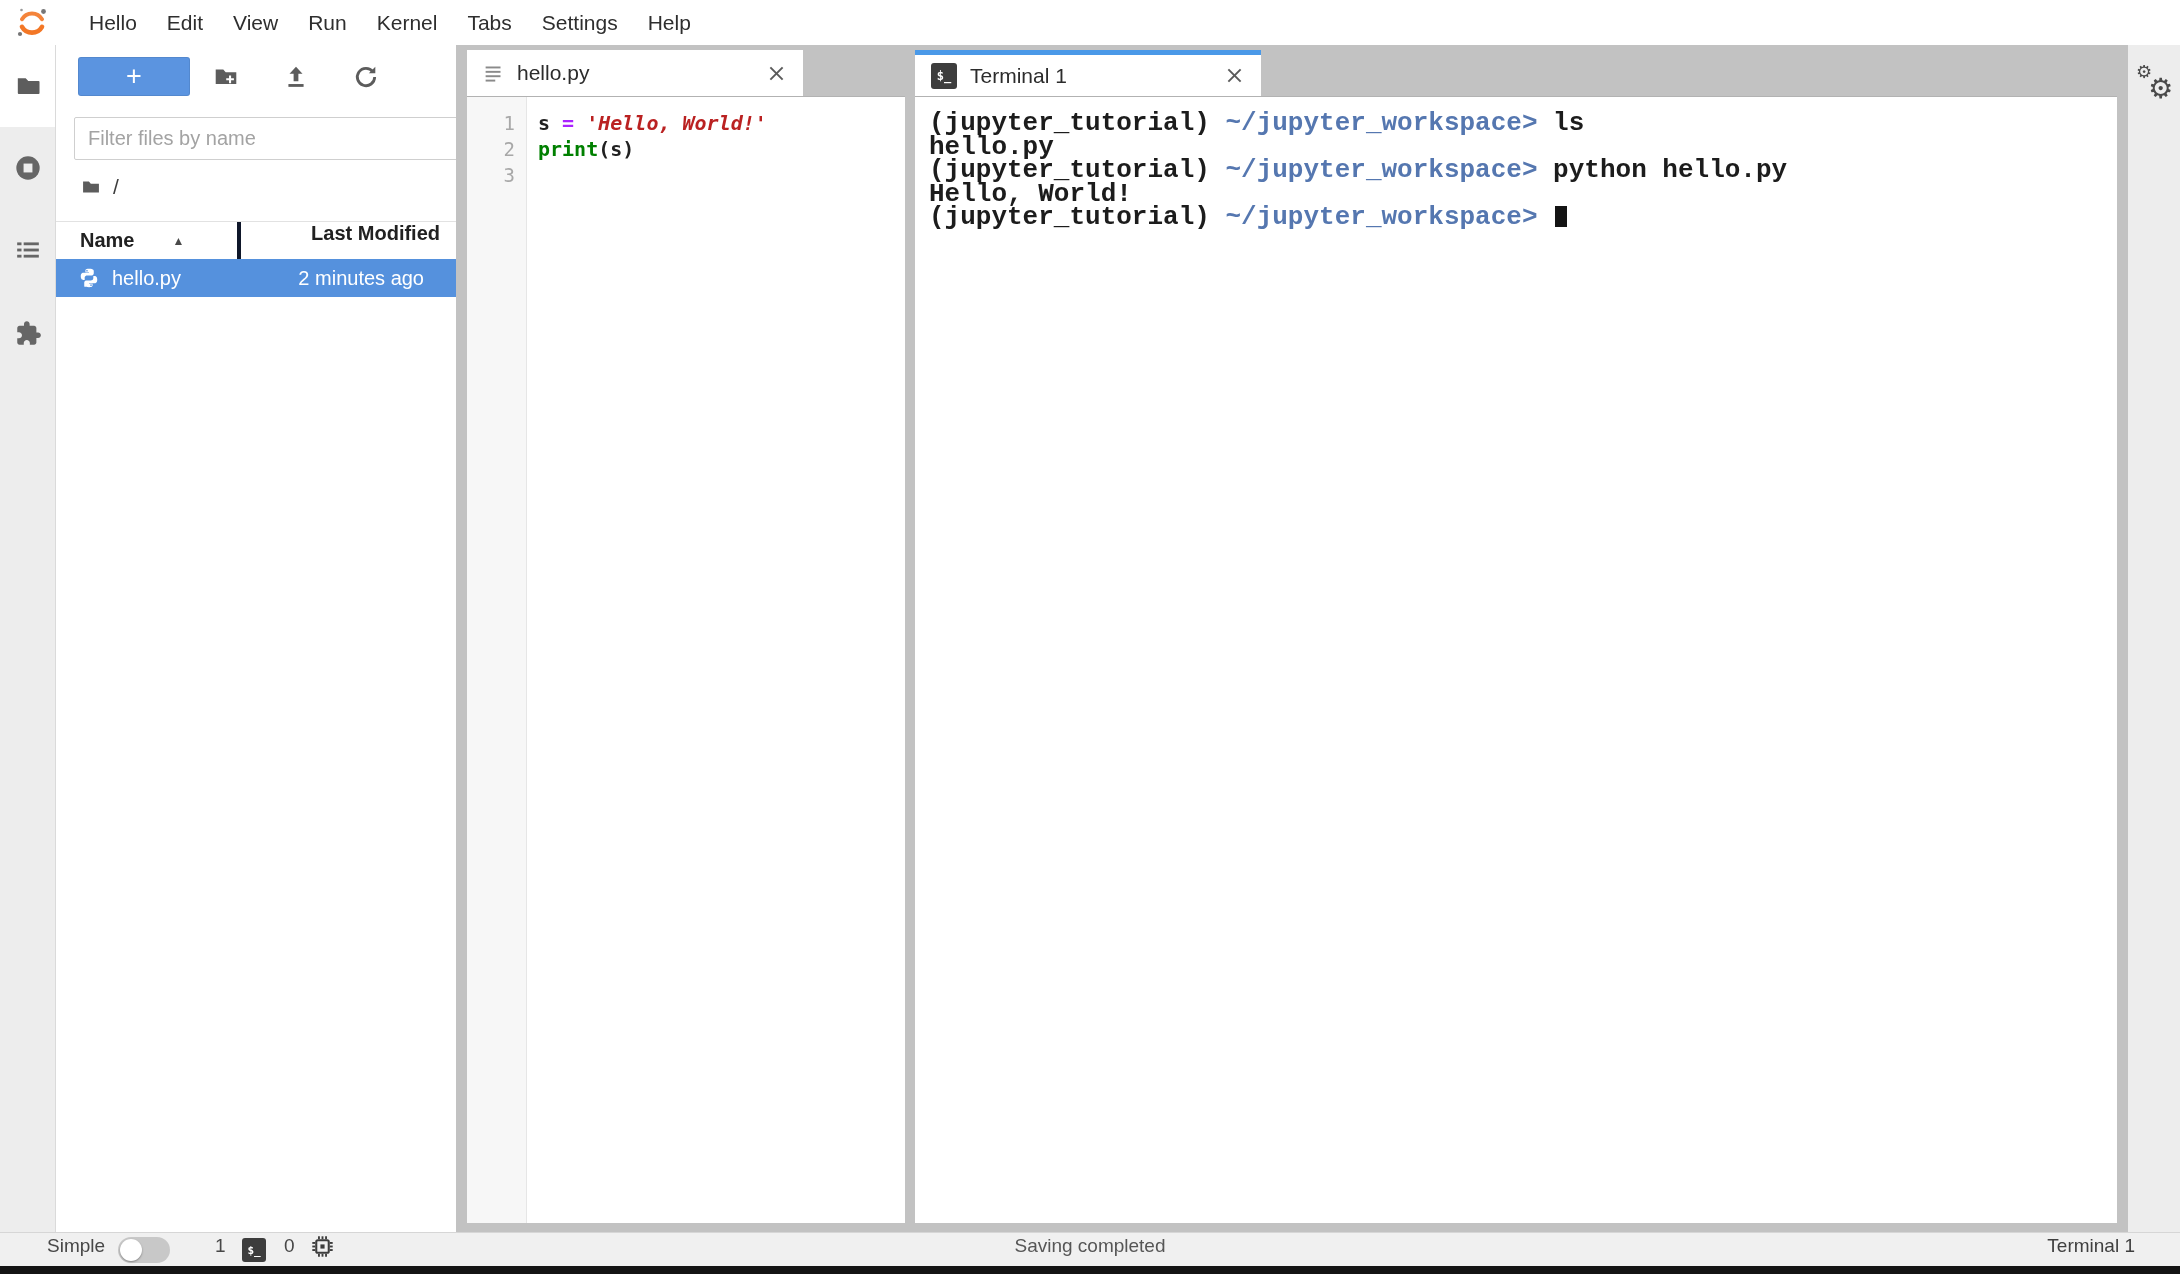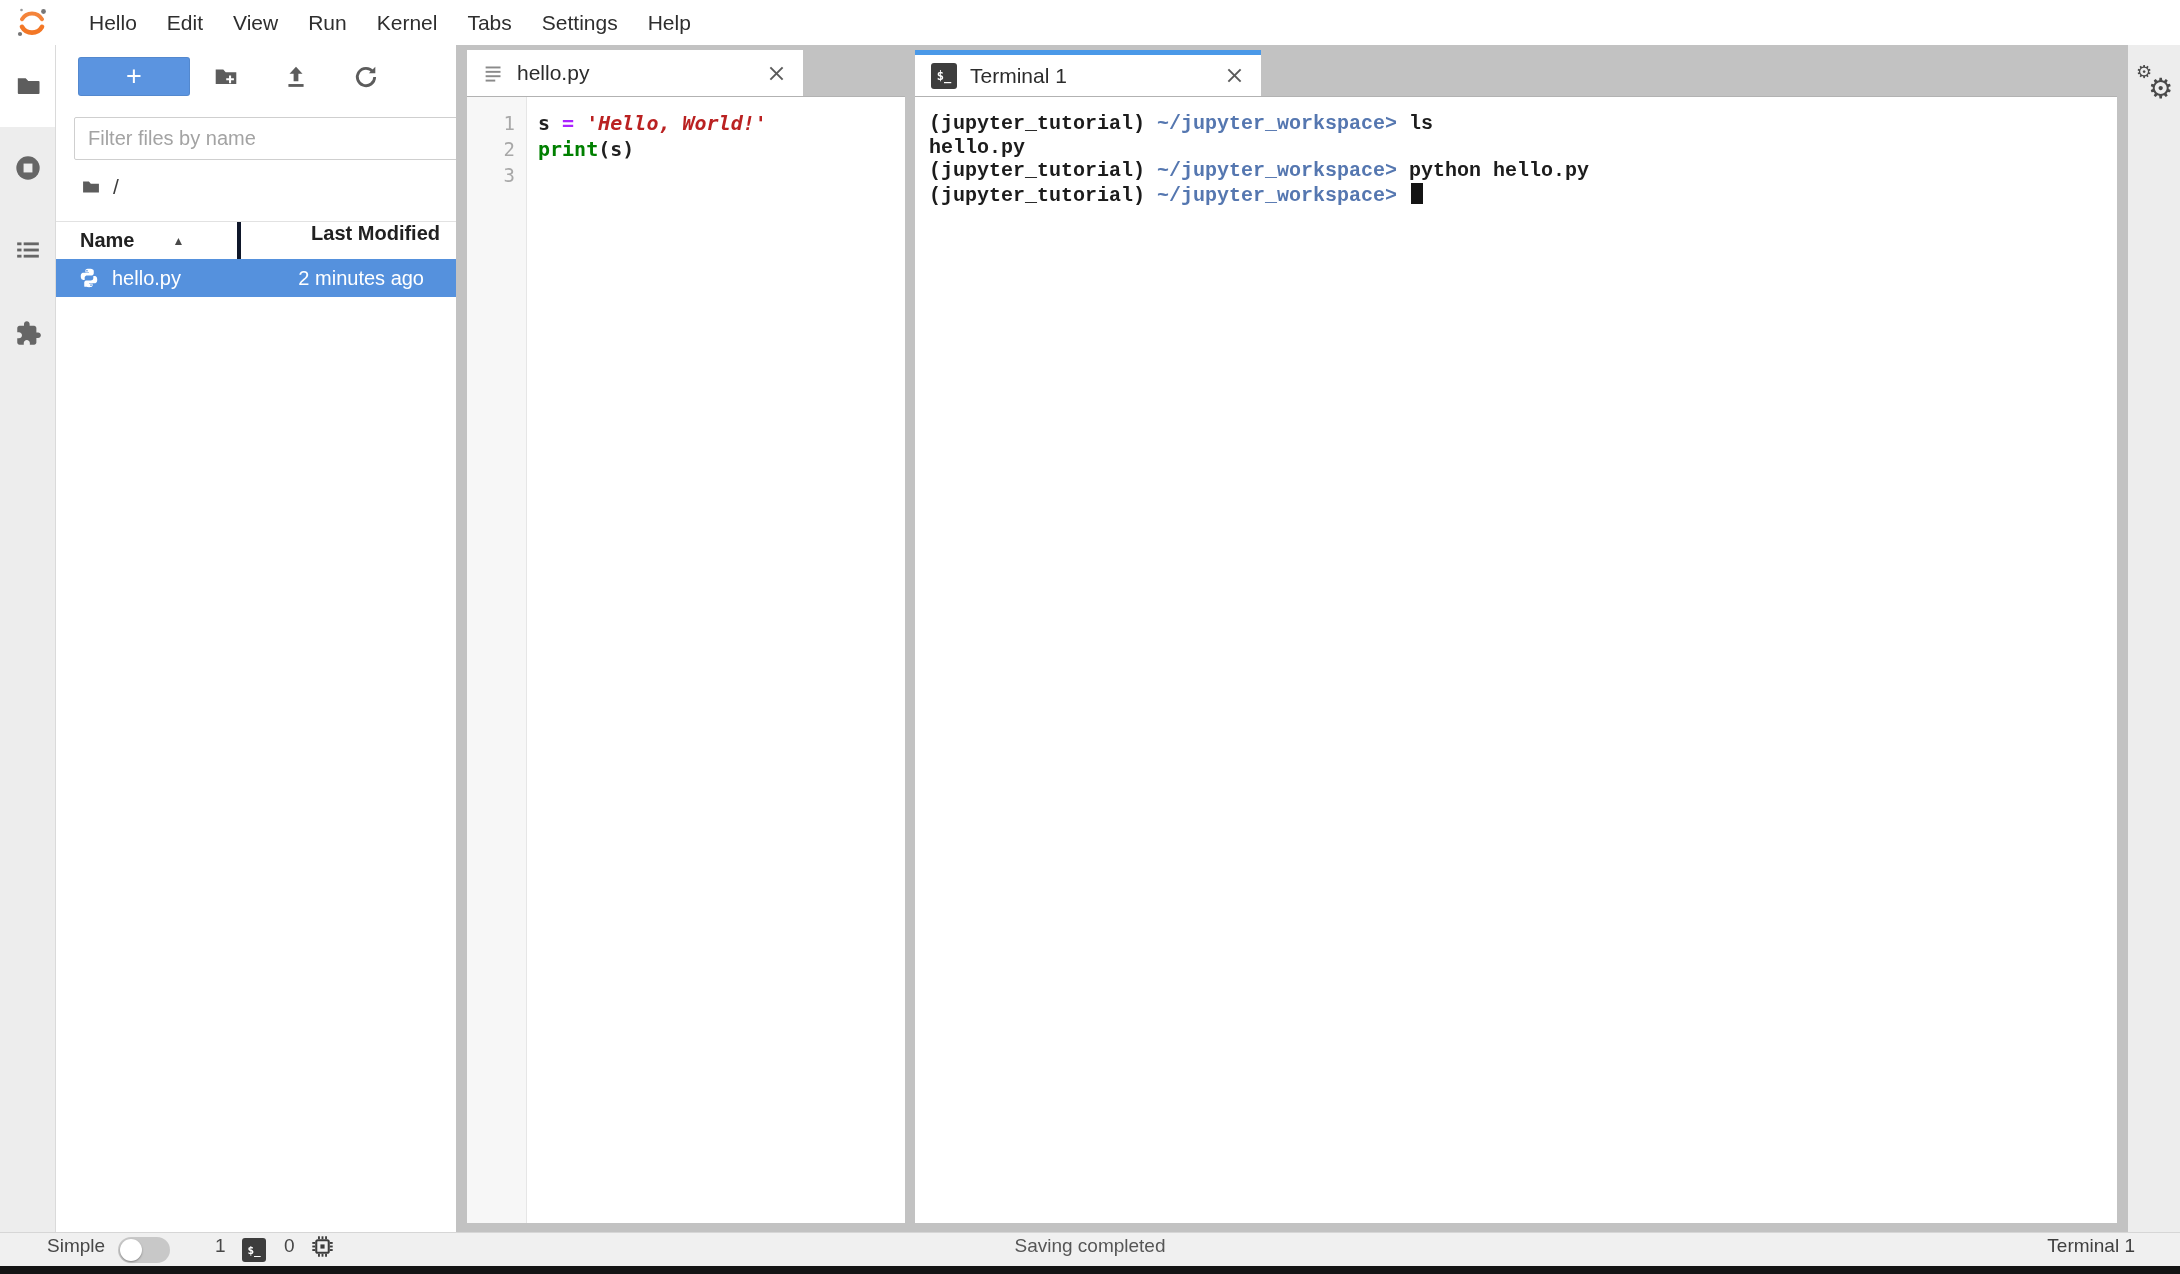--- a/index.html
+++ b/index.html
@@ -65,21 +65,21 @@
   .editor-content{display:flex;height:100%;}
   .gutter{width:60px;background:#f7f7f7;border-right:1px solid #e6e6e6;box-sizing:border-box;padding-top:13px;flex:none;}
   .ln{font-family:"DejaVu Sans Mono",monospace;font-size:19px;line-height:26px;color:#a8a8a8;text-align:right;padding-right:11px;}
   .code{padding:13px 0 0 11px;font-family:"DejaVu Sans Mono",monospace;font-size:20px;line-height:26px;font-weight:600;color:#212121;flex:1;}
   .code-line{white-space:pre;}
   .tok-op{color:var(--op);}
   .tok-str{color:var(--str);font-style:italic;}
   .tok-builtin{color:var(--builtin);}
 
   
-  .terminal-content{padding:15px 0 0 14px;font-family:"Liberation Mono",monospace;font-size:20px;font-weight:bold;
+  .terminal-content{padding:15px 0 0 14px;font-family:"Liberation Mono",monospace;font-size:26px;font-weight:bold;
                     line-height:23.5px;color:#1c1c1c;height:100%;box-sizing:border-box;}
   .t-line{white-space:pre;}
   .t-prompt{color:var(--prompt);}
   .cursor{display:inline-block;width:12px;height:21px;background:#141414;vertical-align:-3px;margin-left:2px;}
 
   
   .rightbar{position:absolute;right:0;top:0;width:52px;height:100%;background:#ededed;}
   .gears{position:absolute;top:18px;left:6px;width:42px;height:48px;color:#4a4a4a;font-family:"DejaVu Sans",sans-serif;}
   .gear-sm{position:absolute;top:-2px;left:2px;font-size:18px;}
   .gear-lg{position:absolute;top:9px;left:14px;font-size:28px;}
@@ -269,20 +269,21 @@
                   <line x1="19" y1="5" x2="5" y2="19" stroke="#5a5a5a" stroke-width="2.2"></line>
                 </svg>
             </span>
           </div>
         </div>
         <div class="panel-content">
           <div class="terminal-content">
               <div class="t-line"><span>(jupyter_tutorial) </span><span class="t-prompt">~/jupyter_workspace&gt;</span><span> ls</span></div>
               <div class="t-line"><span>hello.py</span></div>
               <div class="t-line"><span>(jupyter_tutorial) </span><span class="t-prompt">~/jupyter_workspace&gt;</span><span> python hello.py</span></div>
+              <div class="t-line"><span>Hello, World!</span></div>
               <div class="t-line"><span>(jupyter_tutorial) </span><span class="t-prompt">~/jupyter_workspace&gt;</span><span> </span><span class="cursor"></span></div>
             </div>
         </div>
       </div>
 
     </div>
 
     <div class="rightbar">
       <div class="gears">
         <span class="gear-sm">⚙</span>

